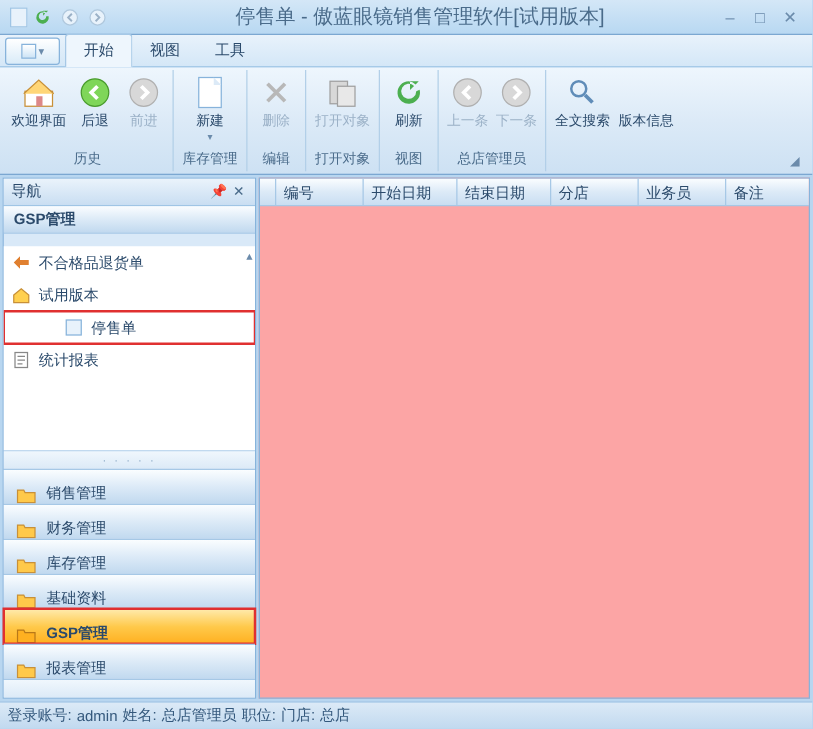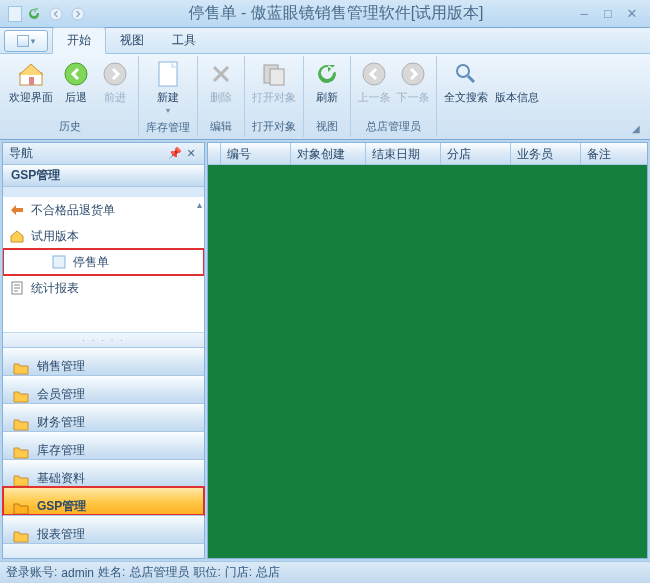--- a/index.html
+++ b/index.html
@@ -40,21 +40,21 @@
 .subheader { height: 22px; background: linear-gradient(#fafdff, #dceaf7 50%, #c1d9ef); padding: 0 8px; font-size: 12px; font-weight: bold; color: #2b4a6b; display: flex; align-items: center; border-bottom: 1px solid #a6c8e6; }
 .navlist { flex: 1; background: #fff; overflow: hidden; position: relative; margin-top: 10px; }
 .navitem { height: 26px; display: flex; align-items: center; padding: 0 6px; gap: 6px; font-size: 12px; color: #2b4a6b; }
 .navitem.highlight { outline: 2px solid #e03030; outline-offset: -1px; padding-left: 48px; }
 .navitem .icn { width: 16px; height: 16px; display: flex; align-items: center; justify-content: center; }
 .navdots { text-align: center; color: #8aa8c6; font-size: 9px; letter-spacing: 2px; padding: 2px 0; background: linear-gradient(#f0f7fd, #dceaf7); border-top: 1px solid #c1d9ef; }
 .navcat { height: 28px; display: flex; align-items: flex-end; padding: 0 10px; gap: 8px; font-size: 12px; color: #2b4a6b; background: linear-gradient(#fafdff, #dceaf7 50%, #c1d9ef); border-top: 1px solid #a6c8e6; }
 .navcat.selected { background: linear-gradient(#ffe9a8, #ffc94a 50%, #ffb020); outline: 2px solid #e03030; outline-offset: -1px; font-weight: bold; }
 .navcat .folder { width: 16px; height: 14px; display: inline-block; }
 
-.grid { flex: 1; background: #15803d; border: 1px solid #87b3db; }
+.grid { flex: 1; background: #fca5a5; border: 1px solid #87b3db; }
 .gridhead { height: 22px; display: flex; background: linear-gradient(#fafdff, #dceaf7 50%, #c9def2); border-bottom: 1px solid #a6c8e6; }
 .gridcol { border-right: 1px solid #a6c8e6; font-size: 12px; color: #2b4a6b; padding: 3px 6px; }
 
 .statusbar { height: 22px; background: linear-gradient(#dceaf7, #c1d9ef); display: flex; align-items: center; padding: 0 6px; font-size: 12px; color: #34587c; gap: 4px; border-top: 1px solid #a6c8e6; }
 
 svg { display: block; }
 </style>
 </head>
 <body>
 
@@ -277,26 +277,20 @@
     <div class="navcat">
         <svg class="folder" viewBox="0 0 16 14">
           <path d="M1 3h5l1 2h8v8H1z" fill="#ffc94a" stroke="#c89038"></path>
         </svg>
         <span>销售管理</span>
       </div>
     <div class="navcat">
         <svg class="folder" viewBox="0 0 16 14">
           <path d="M1 3h5l1 2h8v8H1z" fill="#ffc94a" stroke="#c89038"></path>
         </svg>
-        <span>会员管理</span>
-      </div>
-    <div class="navcat">
-        <svg class="folder" viewBox="0 0 16 14">
-          <path d="M1 3h5l1 2h8v8H1z" fill="#ffc94a" stroke="#c89038"></path>
-        </svg>
         <span>财务管理</span>
       </div>
     <div class="navcat">
         <svg class="folder" viewBox="0 0 16 14">
           <path d="M1 3h5l1 2h8v8H1z" fill="#ffc94a" stroke="#c89038"></path>
         </svg>
         <span>库存管理</span>
       </div>
     <div class="navcat">
         <svg class="folder" viewBox="0 0 16 14">
@@ -316,21 +310,21 @@
         </svg>
         <span>报表管理</span>
       </div>
     <div class="navdots" style="border-top:1px solid #a6c8e6">&nbsp;</div>
   </div>
 
   <div class="grid">
     <div class="gridhead">
       <div class="gridcol" style="width:12px"></div>
       <div class="gridcol" style="width:70px">编号</div>
-      <div class="gridcol" style="width:75px">对象创建</div>
+      <div class="gridcol" style="width:75px">开始日期</div>
       <div class="gridcol" style="width:75px">结束日期</div>
       <div class="gridcol" style="width:70px">分店</div>
       <div class="gridcol" style="width:70px">业务员</div>
       <div class="gridcol" style="flex:1;border-right:none">备注</div>
     </div>
   </div>
 </div>
 
 <div class="statusbar">
   <span>登录账号:</span>

